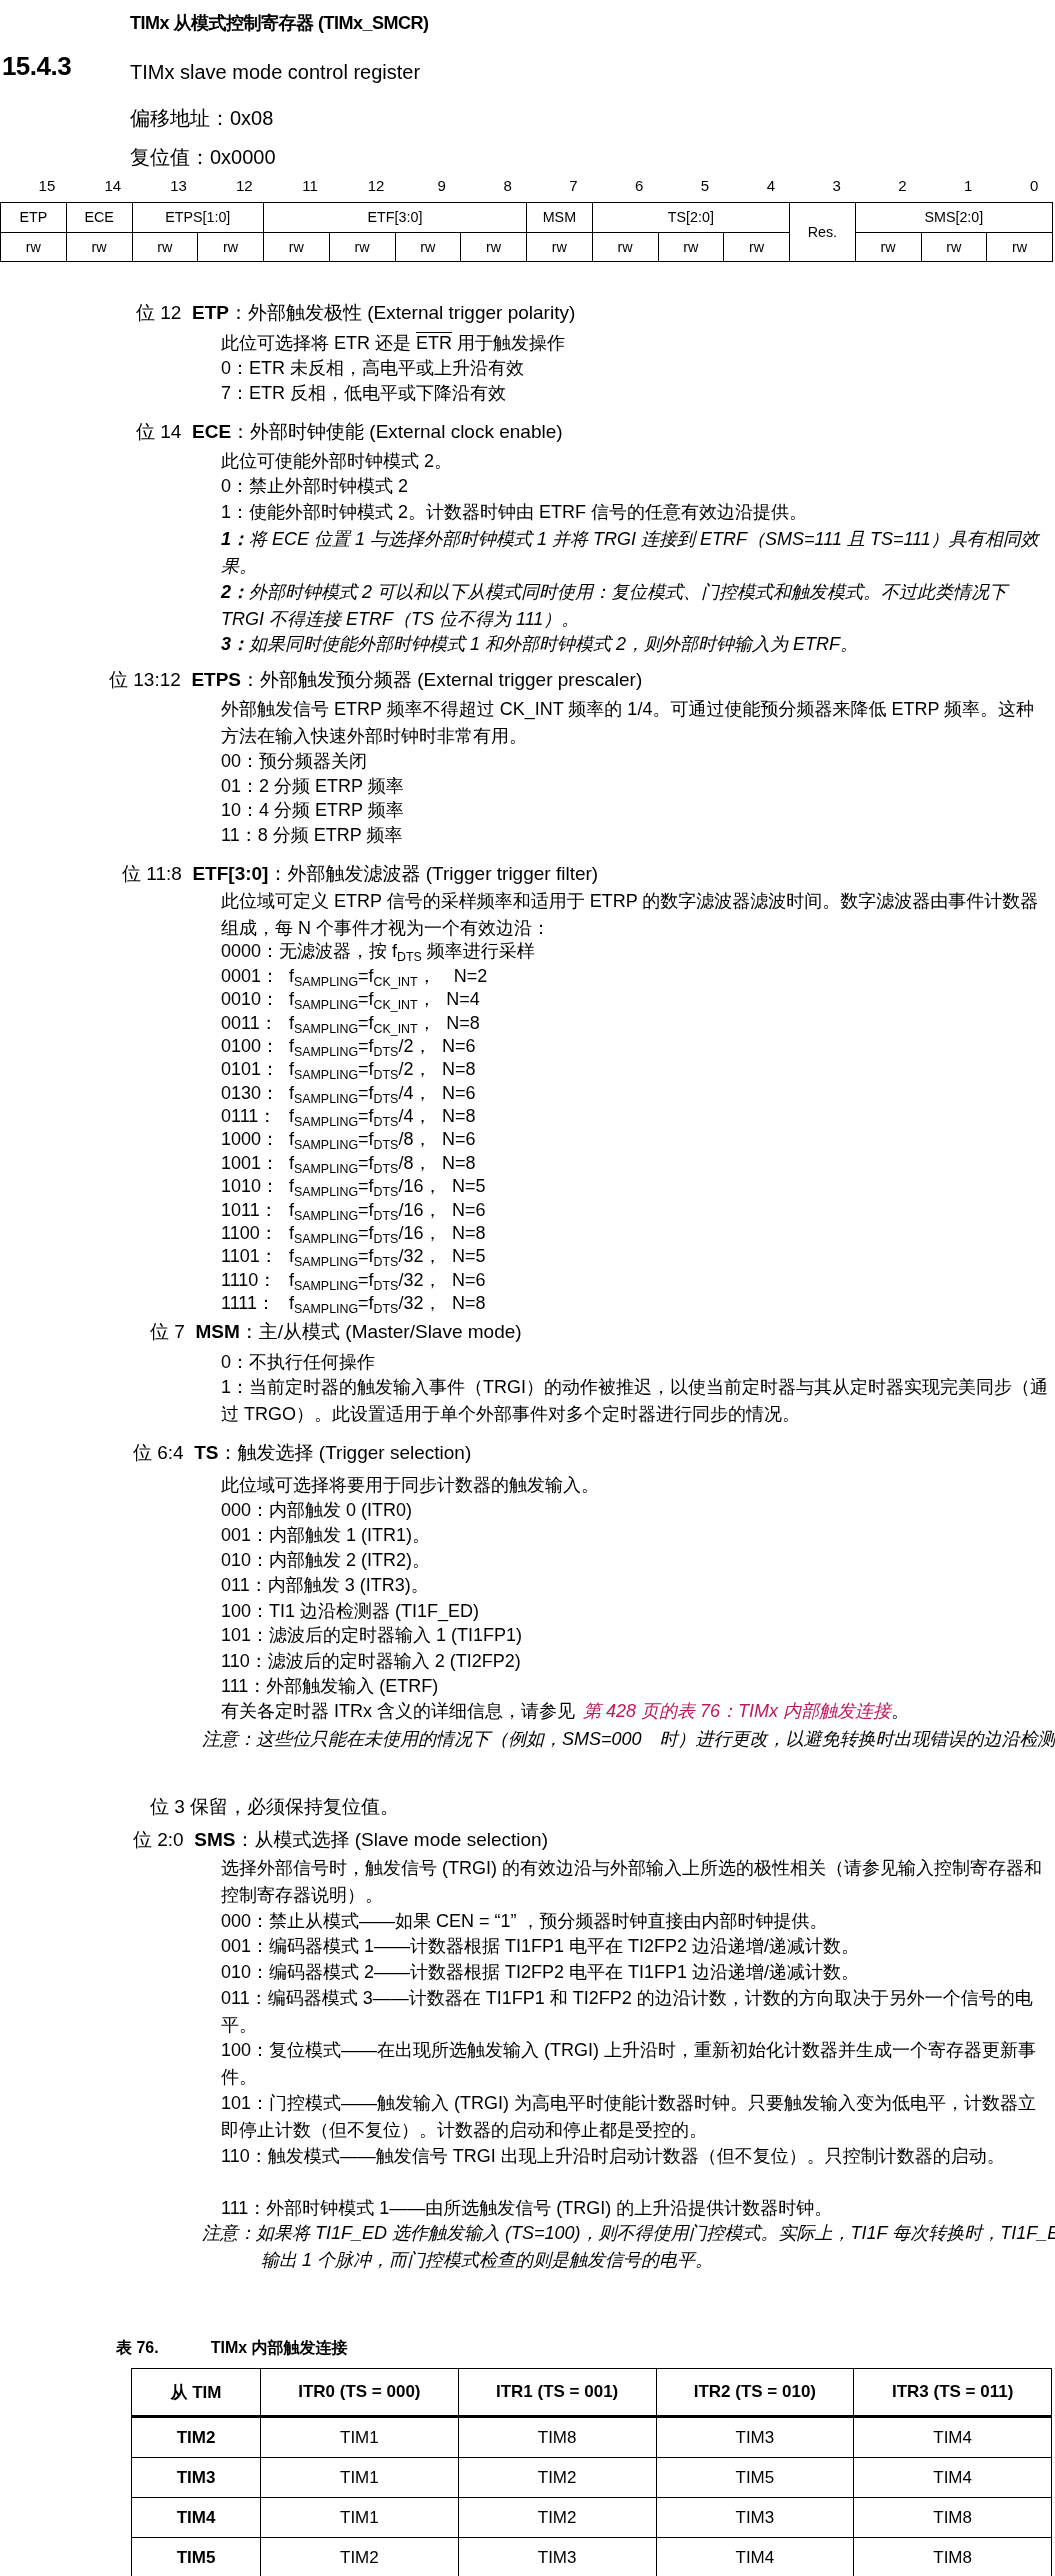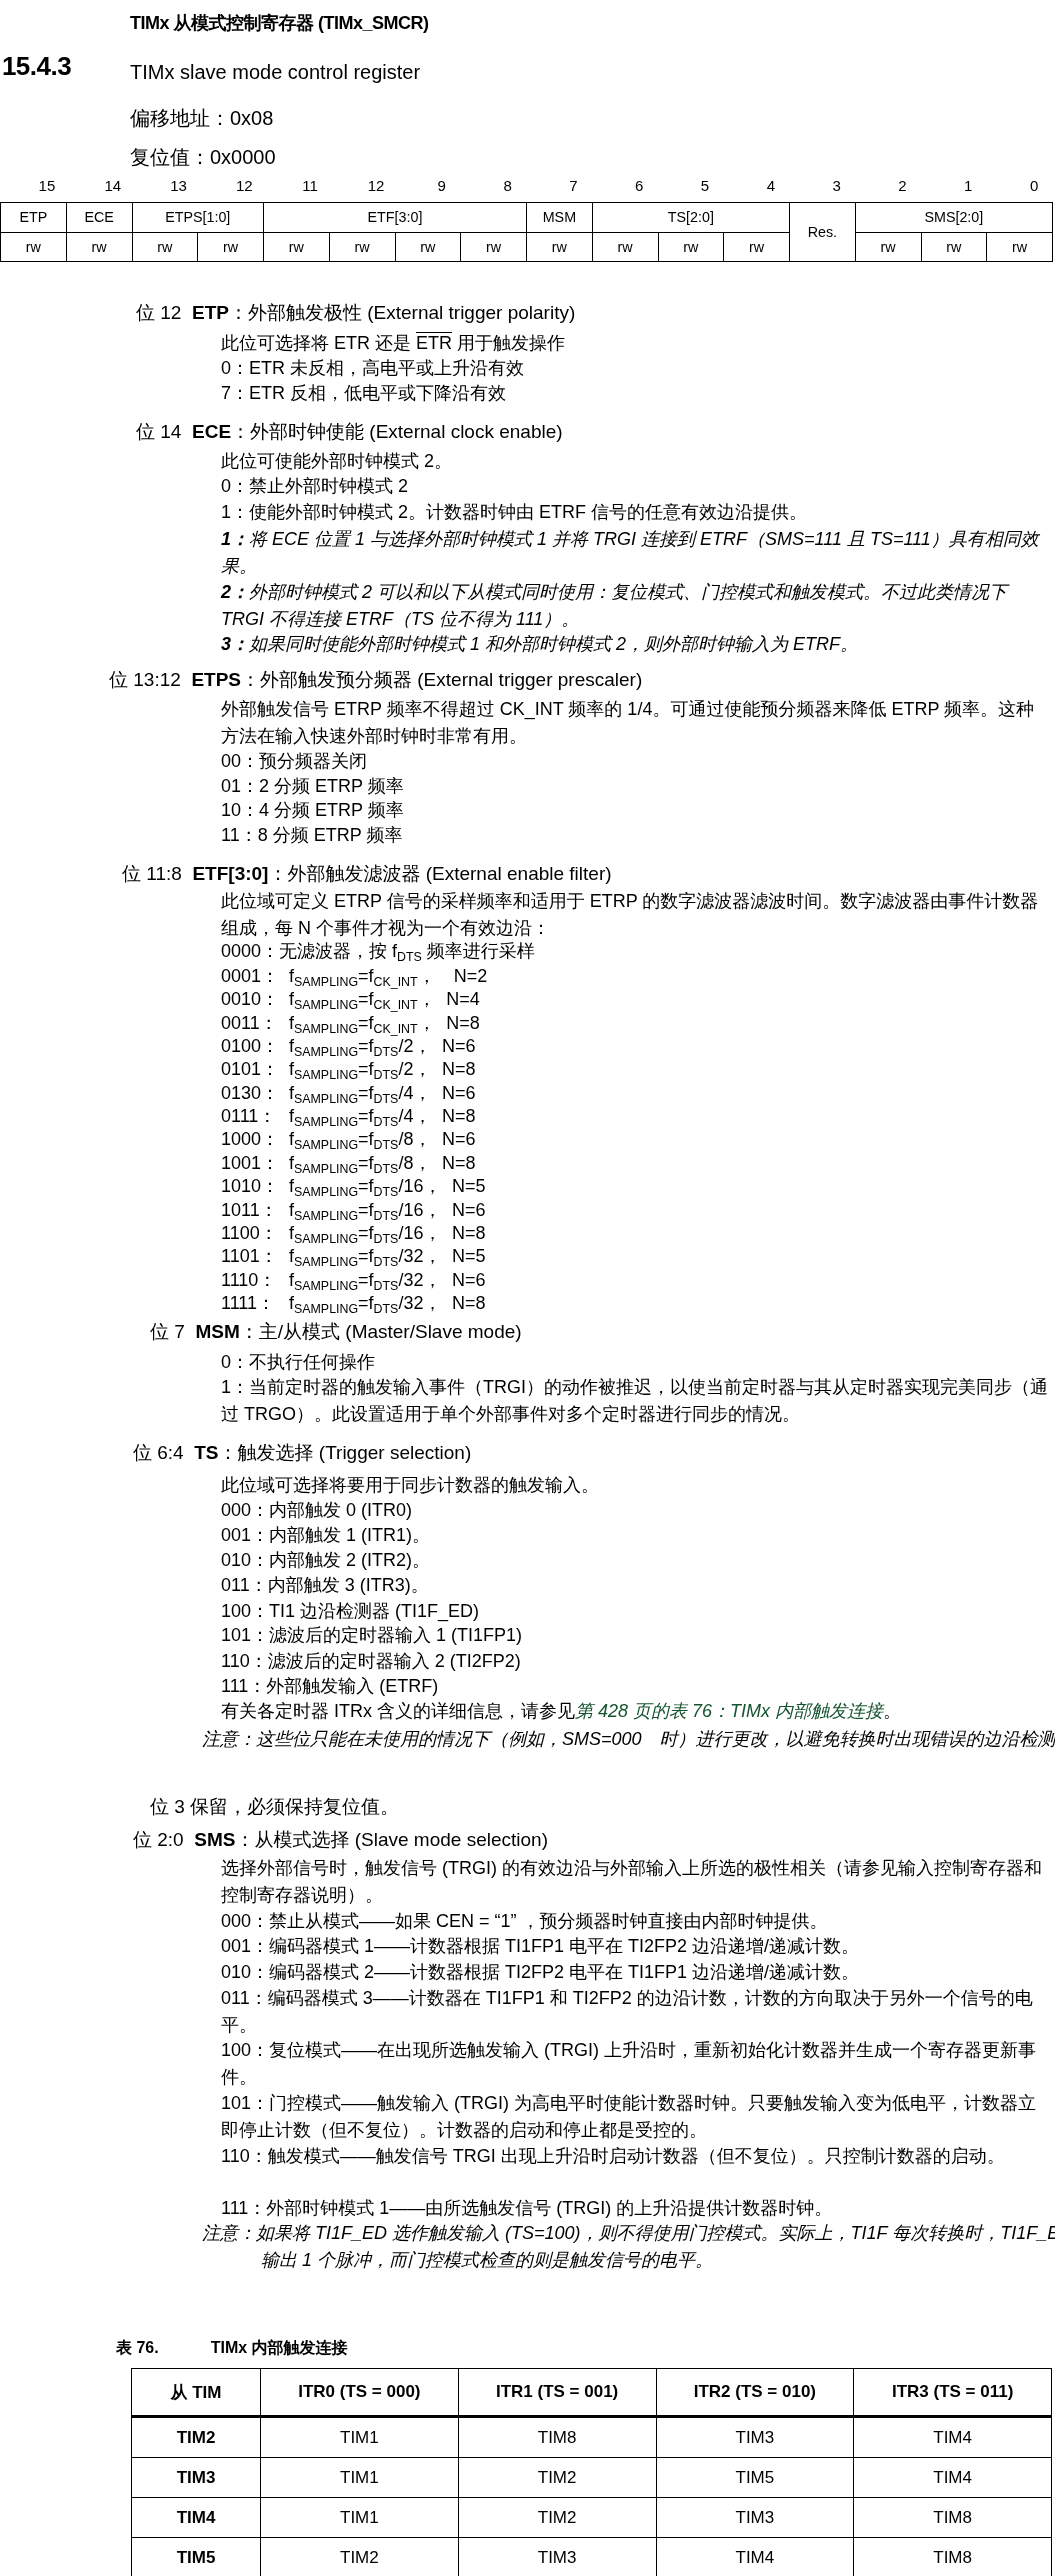--- a/index.html
+++ b/index.html
@@ -20,21 +20,21 @@
     position: absolute; left: 0; top: 202px; width: 1053px; border-collapse: collapse;
     table-layout: fixed; font-size: 14.3px;
   }
   table.reg td { border: 1.9px solid #000; text-align: center; height: 28.5px; padding: 0; }
   .bit-head { position: absolute; font-size: 19px; white-space: nowrap; }
   .bit-head b { font-weight: bold; }
   .line { position: absolute; left: 221px; font-size: 18px; white-space: nowrap; line-height: 1.2; }
   .wrap { position: absolute; left: 221px; width: 827px; font-size: 18px; line-height: 27px; }
   .it { font-style: italic; }
   .note { position: absolute; left: 202px; width: 851px; font-size: 18px; line-height: 27px; font-style: italic; text-indent: -59px; padding-left: 59px; }
-  .link { color: #14532d; font-style: italic; }
+  .link { color: #be185d; font-style: italic; margin-left: 8px; }
   .ovl { text-decoration: overline; }
   sub { font-size: 12.4px; vertical-align: -3.8px; }
   .code { display: inline-block; width: 68px; }
 
   .tbl-caption { position: absolute; left: 116px; top: 2338px; font-size: 16px; font-weight: bold; }
   .tbl-caption .t2 { margin-left: 52px; }
   table.itr {
     position: absolute; left: 131px; top: 2368px; width: 921px; border-collapse: collapse; table-layout: fixed;
     font-size: 17px;
   }
@@ -144,21 +144,21 @@
   <b>ETPS</b><span>：外部触发预分频器 (External trigger prescaler)</span>
 </div>
 <div class="wrap" style="top:696px">外部触发信号 ETRP 频率不得超过 CK_INT 频率的 1/4。可通过使能预分频器来降低 ETRP 频率。这种方法在输入快速外部时钟时非常有用。</div>
 <div class="line" style="top:751px">00：预分频器关闭</div>
 <div class="line" style="top:776px">01：2 分频 ETRP 频率</div>
 <div class="line" style="top:800px">10：4 分频 ETRP 频率</div>
 <div class="line" style="top:825px">11：8 分频 ETRP 频率</div>
 
 <div class="bit-head" style="left:122px; top:861px">
   <span>位 11:8</span>&nbsp;
-  <b>ETF[3:0]</b><span>：外部触发滤波器 (External enable filter)</span>
+  <b>ETF[3:0]</b><span>：外部触发滤波器 (Trigger trigger filter)</span>
 </div>
 <div class="wrap" style="top:888px">此位域可定义 ETRP 信号的采样频率和适用于 ETRP 的数字滤波器滤波时间。数字滤波器由事件计数器组成，每 N 个事件才视为一个有效边沿：</div>
 <div class="line" style="top:941px">
   <span>0000：</span><span>无滤波器，按 f</span><sub>DTS</sub><span> 频率进行采样</span>
 </div>
 <div id="etf-rows">
     <div class="line" style="top: 966px;"><span class="code">0001：</span>f<sub>SAMPLING</sub>=f<sub>CK_INT</sub>，<span style="margin-left: 13px;"> N=2</span></div>
     <div class="line" style="top: 989px;"><span class="code">0010：</span>f<sub>SAMPLING</sub>=f<sub>CK_INT</sub>，<span style="margin-left: 5.7px;"> N=4</span></div>
     <div class="line" style="top: 1013px;"><span class="code">0011：</span>f<sub>SAMPLING</sub>=f<sub>CK_INT</sub>，<span style="margin-left: 5.7px;"> N=8</span></div>
     <div class="line" style="top: 1036px;"><span class="code">0100：</span>f<sub>SAMPLING</sub>=f<sub>DTS</sub>/2，<span style="margin-left: 5.7px;"> N=6</span></div>

